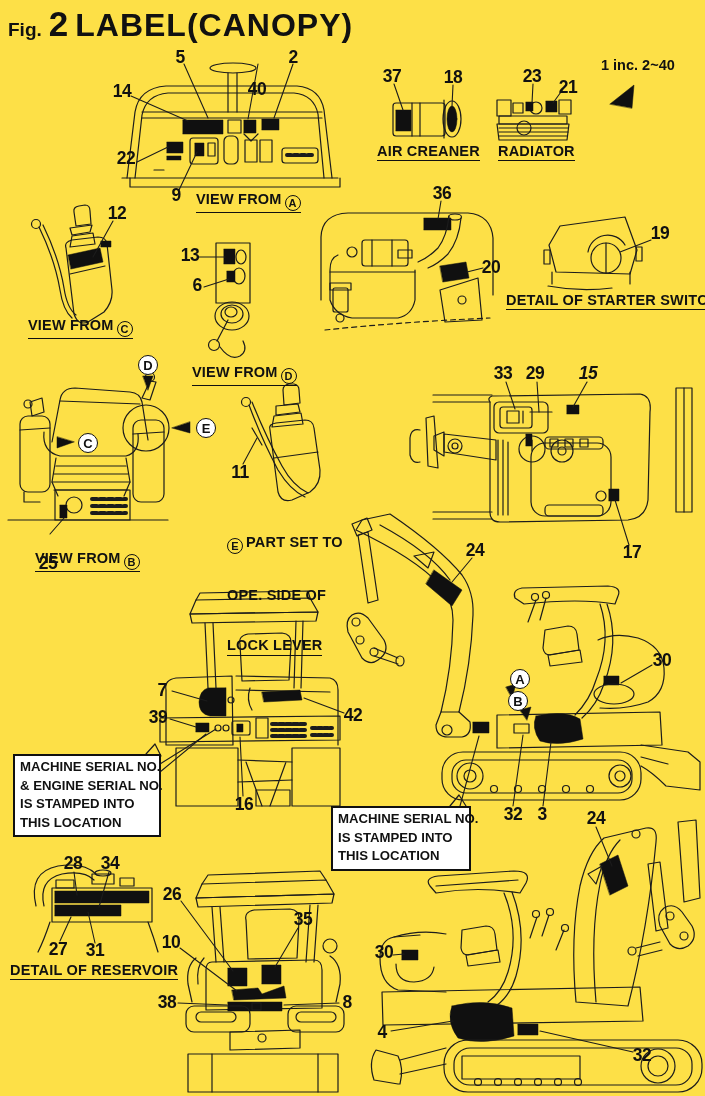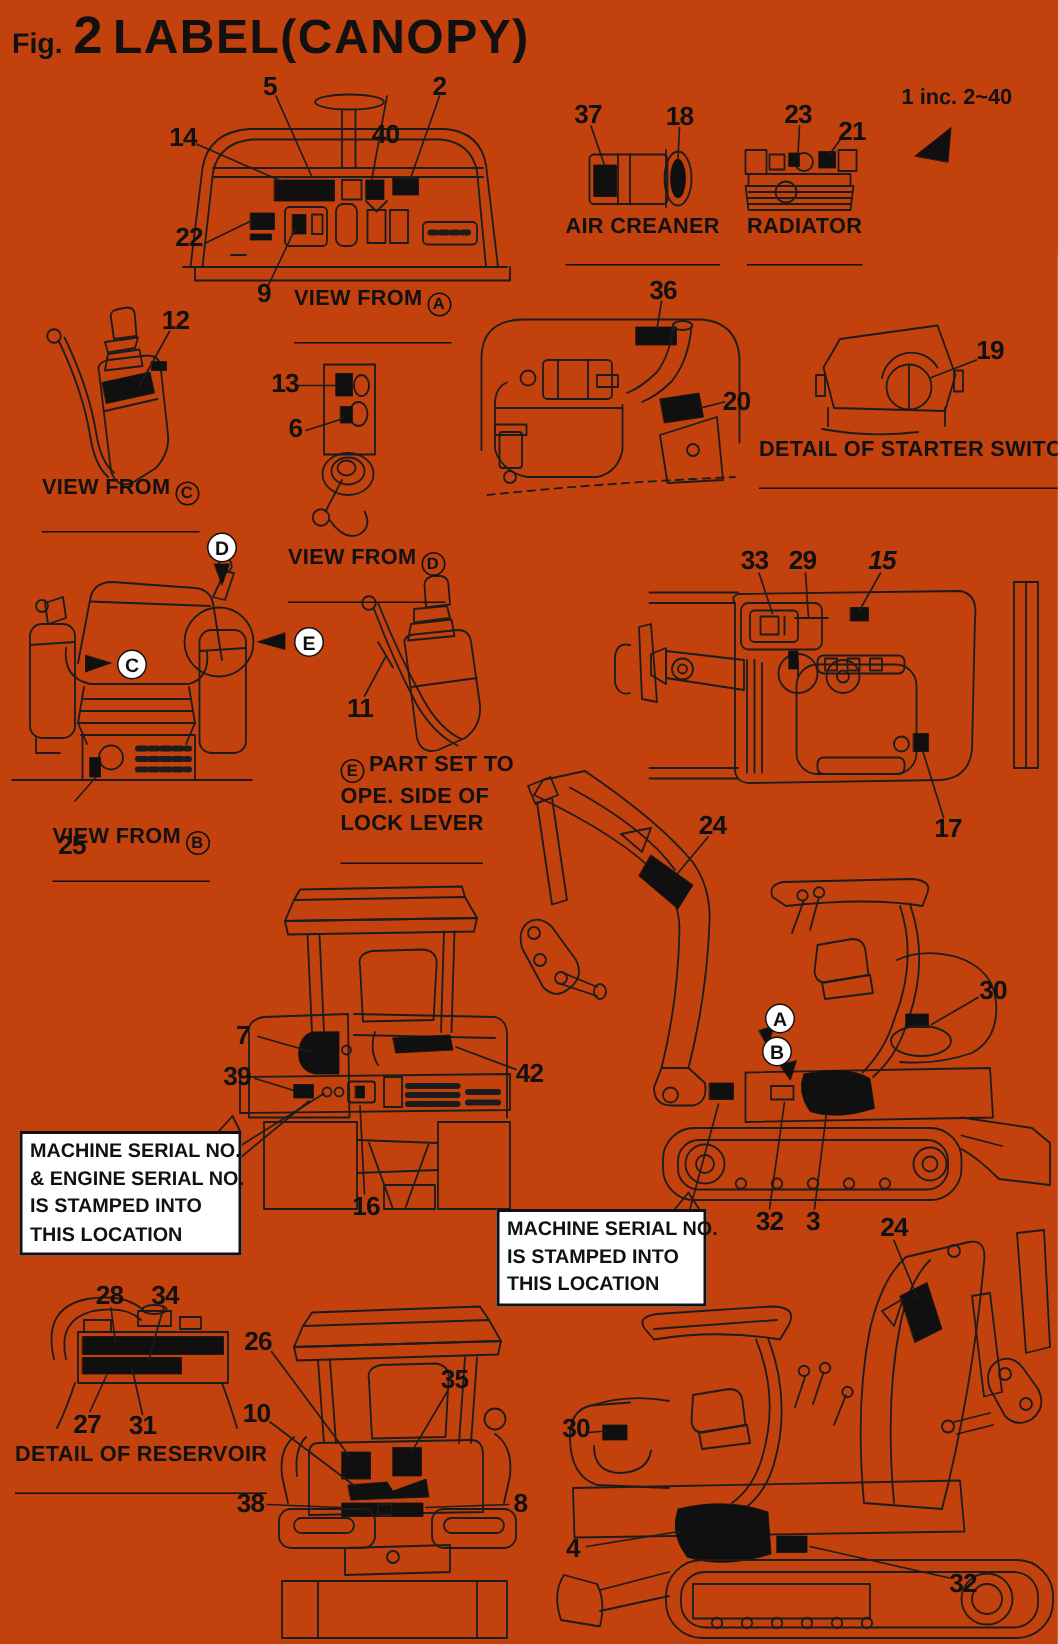--- a/index.html
+++ b/index.html
@@ -1,34 +1,34 @@
 <!DOCTYPE html>
 <html><head>
 <meta charset="utf-8">
 <style>
 * { margin:0; padding:0; box-sizing:border-box; }
 body { background:#d9d9d9; font-family:"Liberation Sans", sans-serif; }
-#page { position:relative; width:705px; height:1096px; background:#c2410c; color:#111; overflow:hidden; }
+#page { position:relative; width:705px; height:1096px; background:#fde047; color:#111; overflow:hidden; }
 #art { position:absolute; left:0; top:0; }
 #art line, #art path, #art rect, #art circle, #art ellipse, #art polygon, #art polyline {
   stroke:#1c1c1c; stroke-width:1.2; fill:none; stroke-linecap:round; stroke-linejoin:round;
 }
 #art .blk { fill:#101010; stroke:#101010; stroke-width:0.5; }
 #art .ldr { stroke-width:1.1; }
 #art .thk { stroke-width:4; }
 .title { position:absolute; left:8px; top:4px; display:flex; align-items:baseline; gap:7px; font-weight:700; }
 .t-fig { font-size:19px; }
 .t-num { font-size:35px; }
 .t-text { font-size:32px; letter-spacing:1px; }
 .note { position:absolute; left:601px; top:57px; font-weight:700; font-size:14.5px; white-space:nowrap; }
 .cap { position:absolute; font-weight:700; font-size:14.5px; letter-spacing:0.2px; white-space:nowrap; }
-.ul { border-bottom:1.7px solid #111; padding-bottom:17px; display:inline-block; }
+.ul { border-bottom:1.7px solid #111; padding-bottom:1px; display:inline-block; }
 .circ { display:inline-flex; align-items:center; justify-content:center; width:16px; height:16px;
   border:1.5px solid #111; border-radius:50%; font-size:11px; font-weight:700; margin-left:3px; vertical-align:-3px; }
-.cap-line { line-height:18px; }
+.cap-line { line-height:18px;margin-top:32px; }
 .sbox { position:absolute; border:2px solid #111; padding:2px 5px 3px 5px; font-weight:700;
   font-size:13.2px; line-height:18.5px; white-space:nowrap; background:#fff; }
 .callout { position:absolute; transform:translate(-50%,-50%); font-weight:700; font-size:17.5px;
   letter-spacing:-0.5px; line-height:1; }
 .dletter { position:absolute; width:20px; height:20px; border:1.6px solid #111; border-radius:50%;
   display:flex; align-items:center; justify-content:center; font-weight:700; font-size:13px;
   transform:translate(-50%,-50%); background:#fff; }
 </style>
 </head>
 <body>

